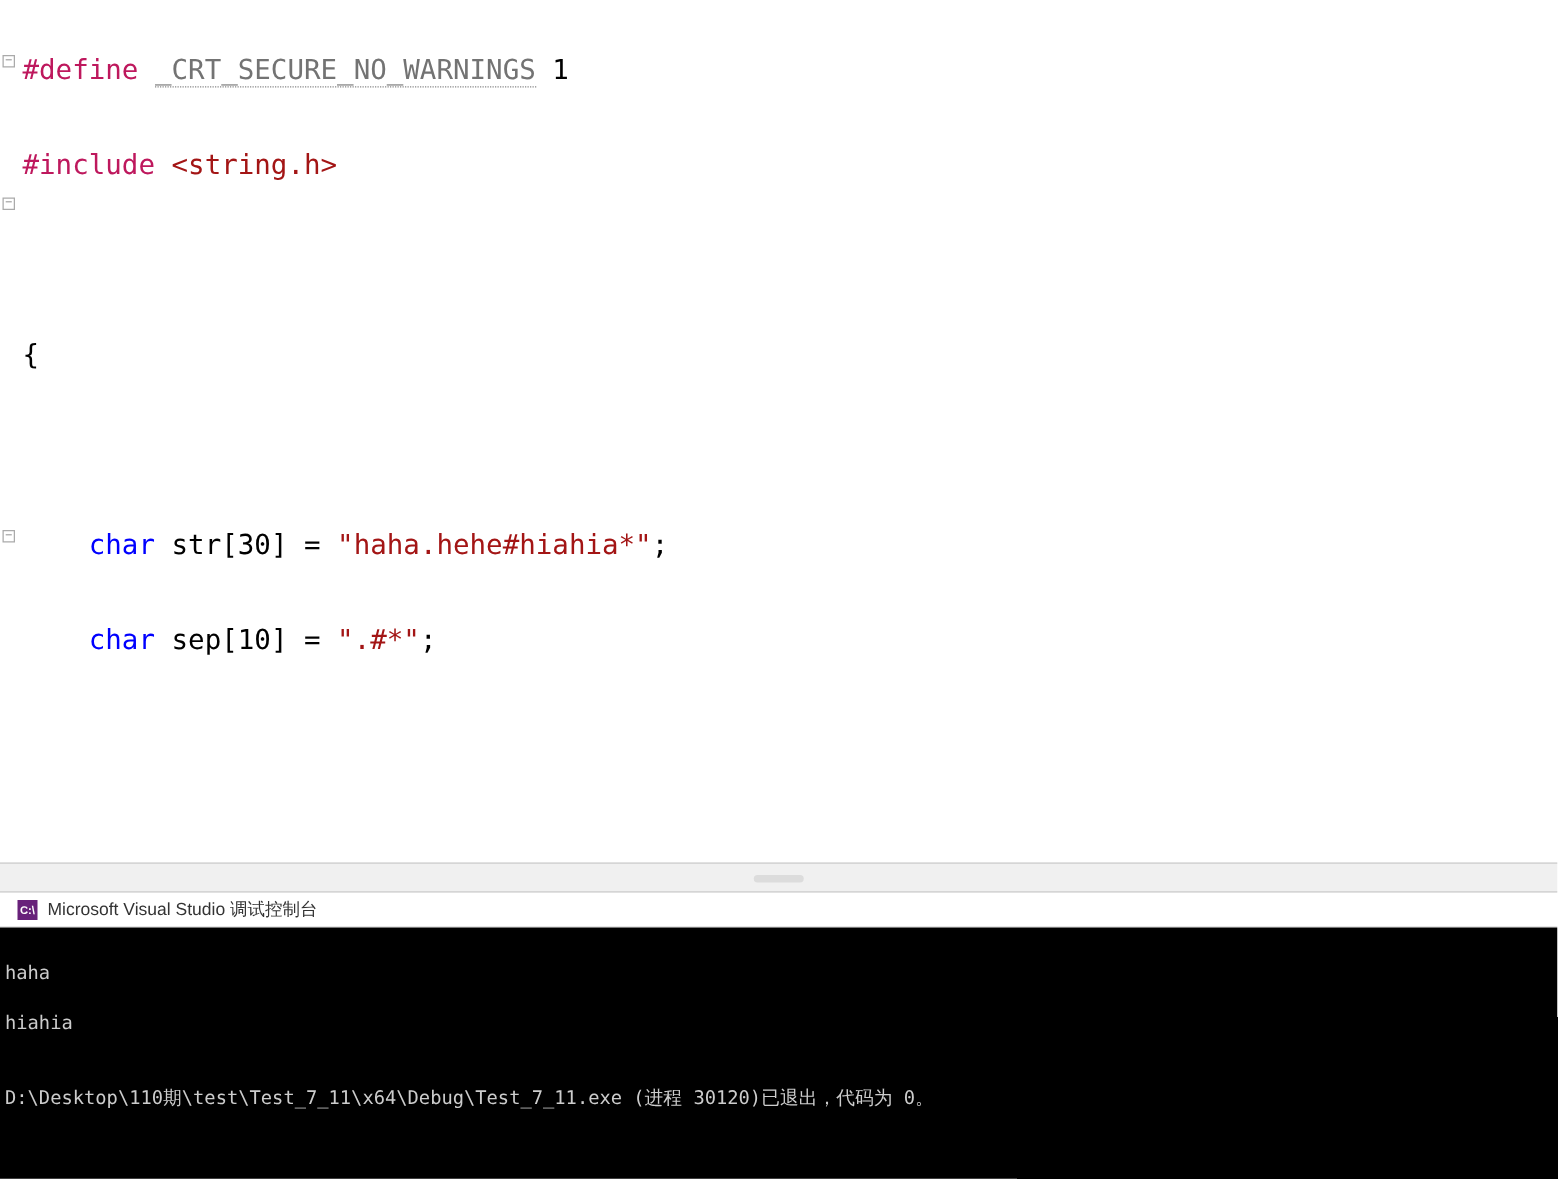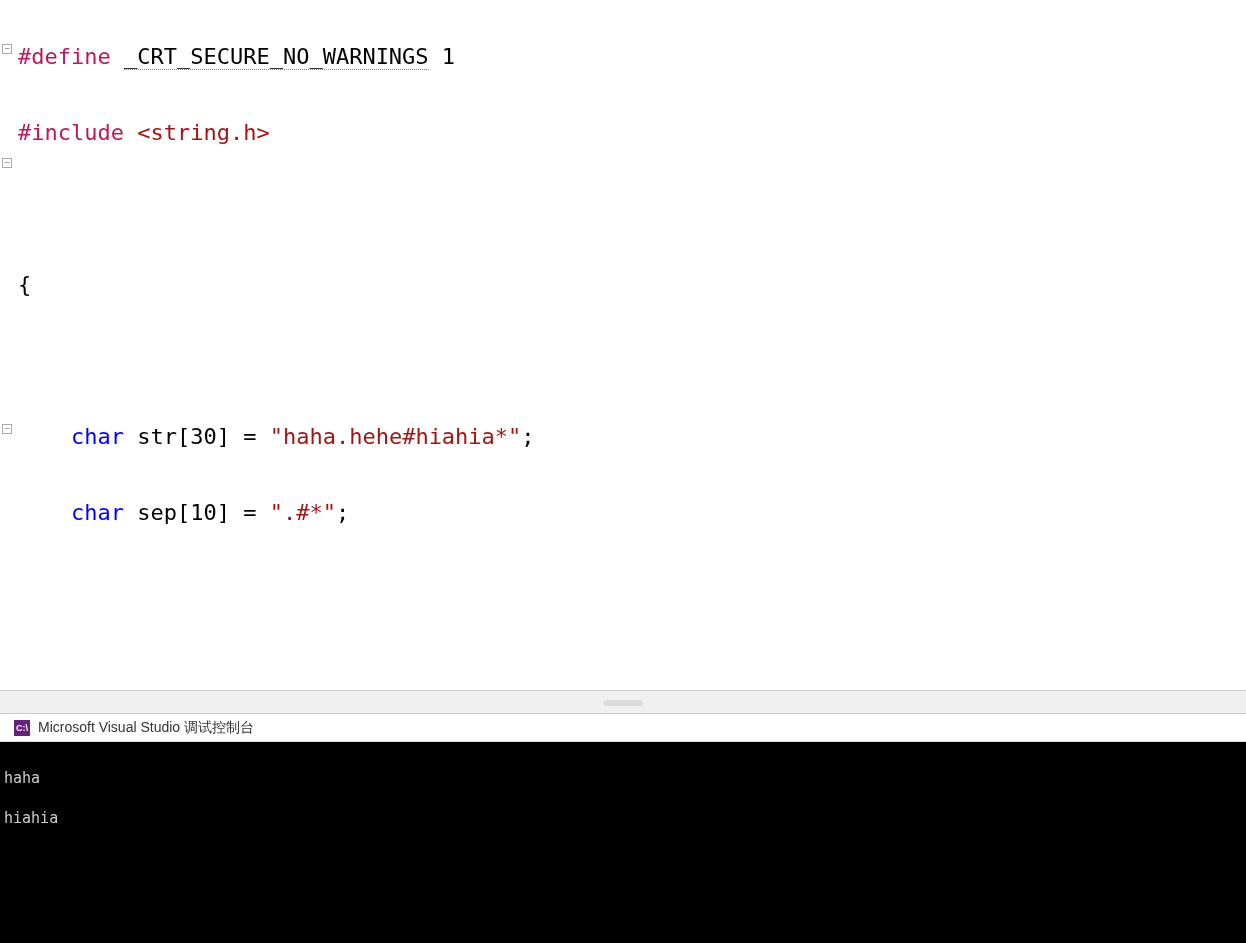--- a/index.html
+++ b/index.html
@@ -39,21 +39,21 @@
 .code-area {
   padding-left: 18px;
   font-size: 22px;
   line-height: 38px;
   white-space: pre;
   font-family: Consolas, 'SimSun', monospace;
 }
 .line { height: 38px; }
 .kw-blue { color: #0000ff; }
 .macro { color: #be185d; }
-.macro-name { color: #000000; border-bottom: 1px dotted #888; }
+.macro-name { color: #737373; border-bottom: 1px dotted #888; }
 .include-path { color: #a31515; }
 .string { color: #a31515; }
 .plain { color: #000000; }
 .separator-bar {
   height: 24px;
   background: #f0f0f0;
   border-top: 1px solid #ccc;
   border-bottom: 1px solid #ccc;
   position: relative;
 }
@@ -146,15 +146,16 @@
 
 <div class="console-tab">
   <span class="tab-icon">C:\</span>
   <span>Microsoft Visual Studio 调试控制台</span>
 </div>
 
 <div class="console">
 <div>haha</div>
 <div>hiahia</div>
 <div></div>
+<div>D:\Desktop\110期\test\Test_7_11\x64\Debug\Test_7_11.exe (进程 30120)已退出，代码为 0。</div>
 
 <div class="watermark">CSDN @Lei宝啊</div>
 </div>
 
 </body></html>

